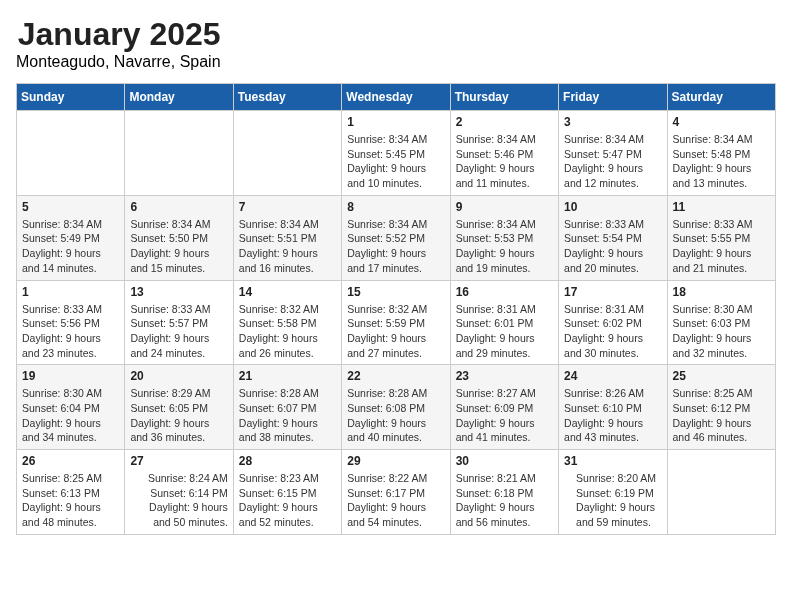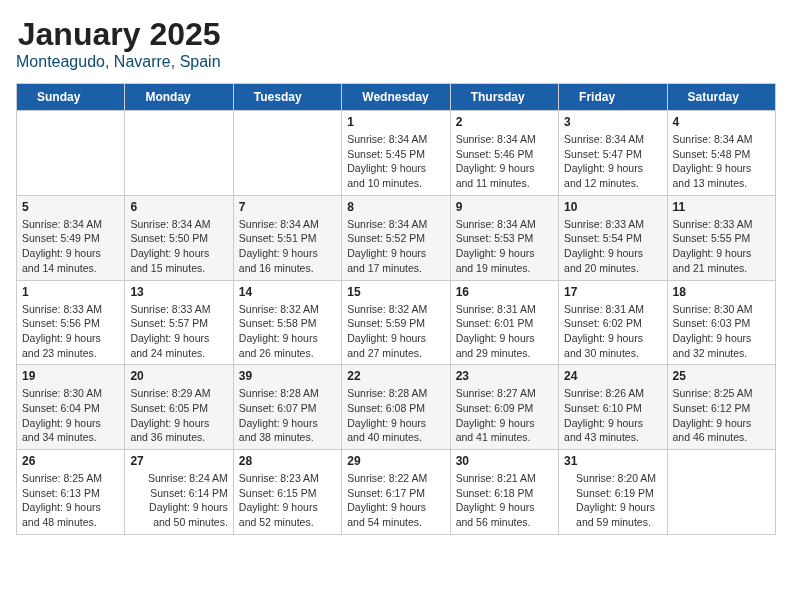--- a/index.html
+++ b/index.html
@@ -46,31 +46,31 @@
     .title-block {
       text-align: right;
     }
     .month-title {
       font-size: 32px;
       font-weight: bold;
       color: #222;
     }
     .location {
       font-size: 16px;
-      color: #0c4a6e;
+      color: #000000;
     }
     .calendar {
       width: 100%;
       border-collapse: collapse;
       font-size: 11px;
     }
     .calendar th {
       background-color: #1a5fa8;
       color: #fff;
-      padding: 6px 20px;
+      padding: 6px 4px;
       text-align: left;
       font-size: 12px;
       font-weight: bold;
       border: 1px solid #ccc;
     }
     .calendar td {
       border: 1px solid #ccc;
       vertical-align: top;
       padding: 4px 5px;
       width: calc(100% / 7);
@@ -262,21 +262,21 @@
 and 34 minutes.</div>
         </td>
         <td>
           <div class="day-number">20</div>
           <div class="day-info" style="white-space: pre-line;">Sunrise: 8:29 AM
 Sunset: 6:05 PM
 Daylight: 9 hours
 and 36 minutes.</div>
         </td>
         <td>
-          <div class="day-number">39</div>
+          <div class="day-number">21</div>
           <div class="day-info" style="white-space: pre-line;">Sunrise: 8:28 AM
 Sunset: 6:07 PM
 Daylight: 9 hours
 and 38 minutes.</div>
         </td>
         <td>
           <div class="day-number">22</div>
           <div class="day-info" style="white-space: pre-line;">Sunrise: 8:28 AM
 Sunset: 6:08 PM
 Daylight: 9 hours

